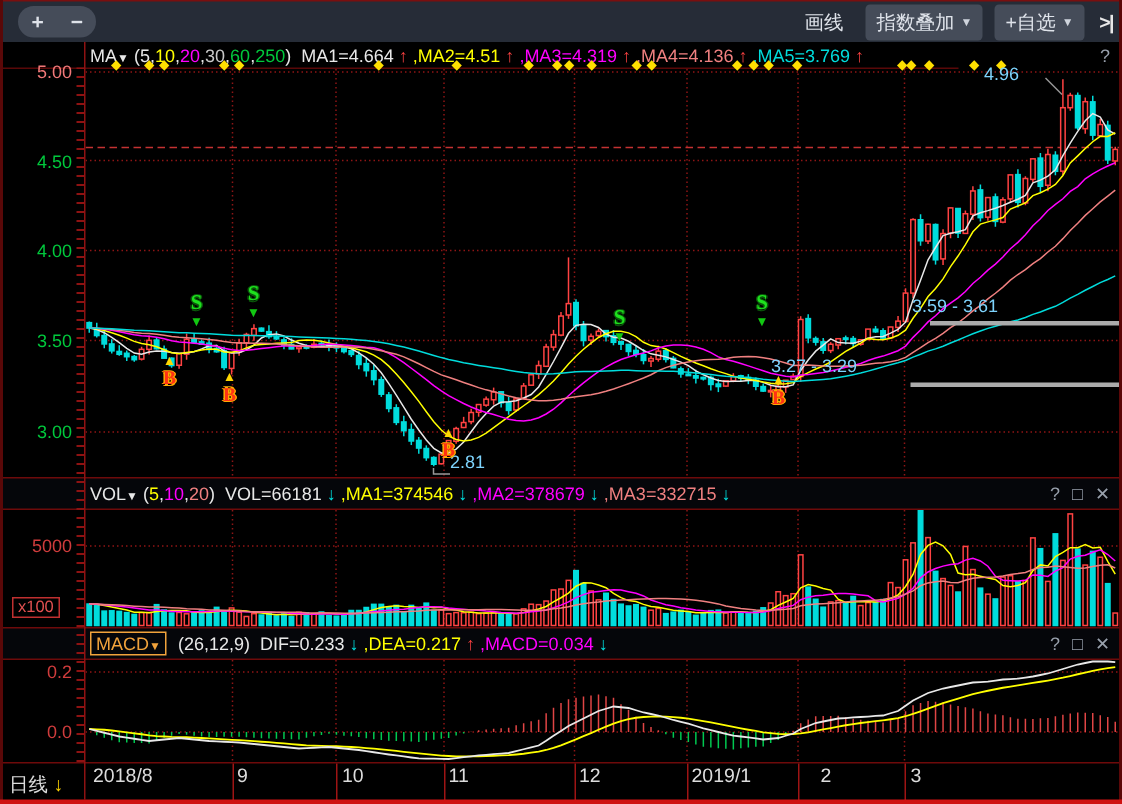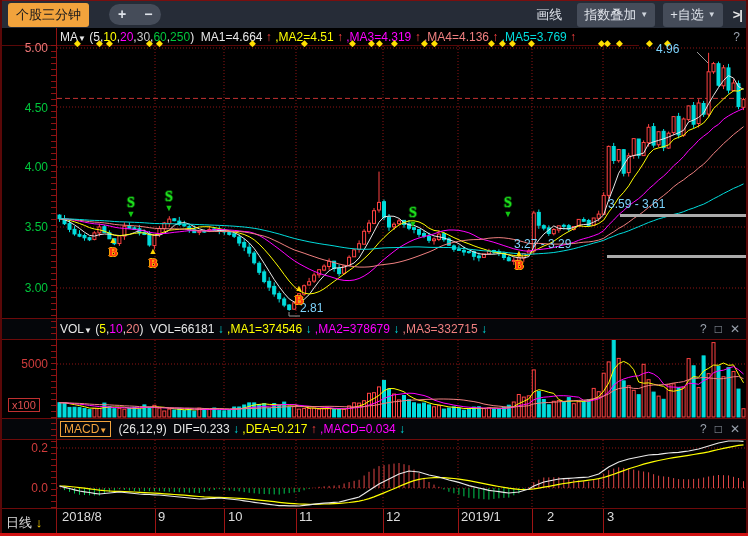--- a/index.html
+++ b/index.html
@@ -59,21 +59,20 @@
         text-shadow:-1px 0 #ffaa00,1px 0 #ffaa00,0 -1px #ffaa00,0 1px #ffaa00;}
   .bs-s{color:#1ee11e;font-weight:bold;font-size:14px;font-family:"Liberation Serif","DejaVu Serif",serif;
         text-shadow:-1px 0 #0a5a0a,1px 0 #0a5a0a,0 -1px #0a5a0a,0 1px #0a5a0a;}
 </style>
 </head>
 <body>
 
 <div id="app">
 
   <div class="topbar">
-    <span class="promo">个股三分钟</span>
     <div class="zoom-pill">
       <span class="zoom-btn">+</span>
       <span class="zoom-btn">−</span>
     </div>
     <div class="right-group">
       <span class="plain-btn">画线</span>
       <span class="pill-btn">
         <span>指数叠加</span>
         <span class="caret">▼</span>
       </span>

